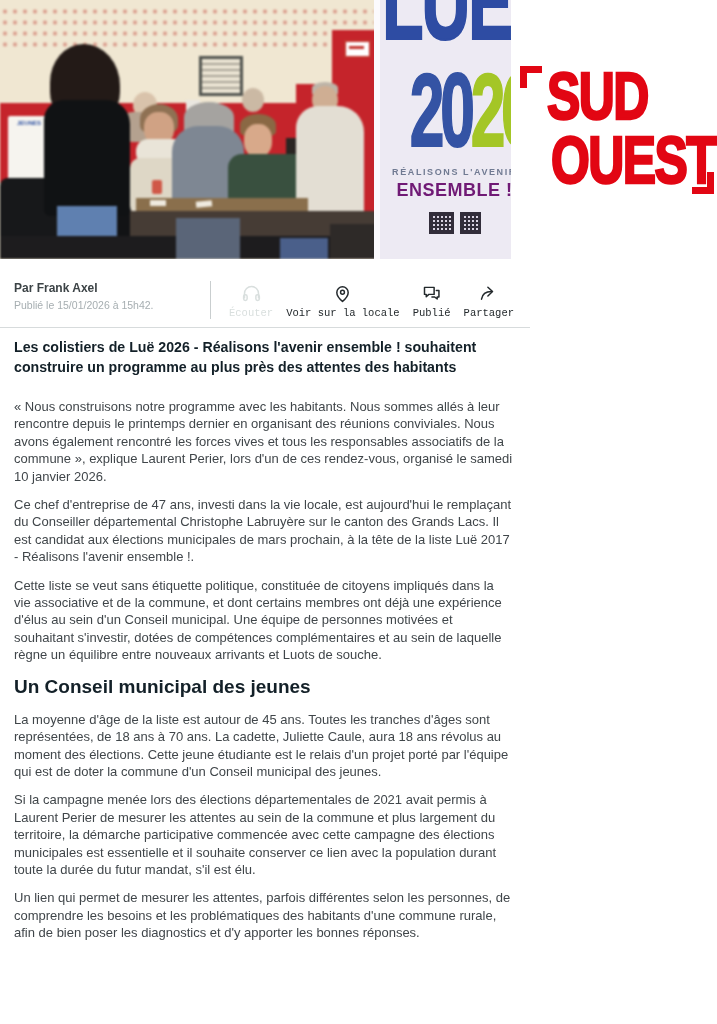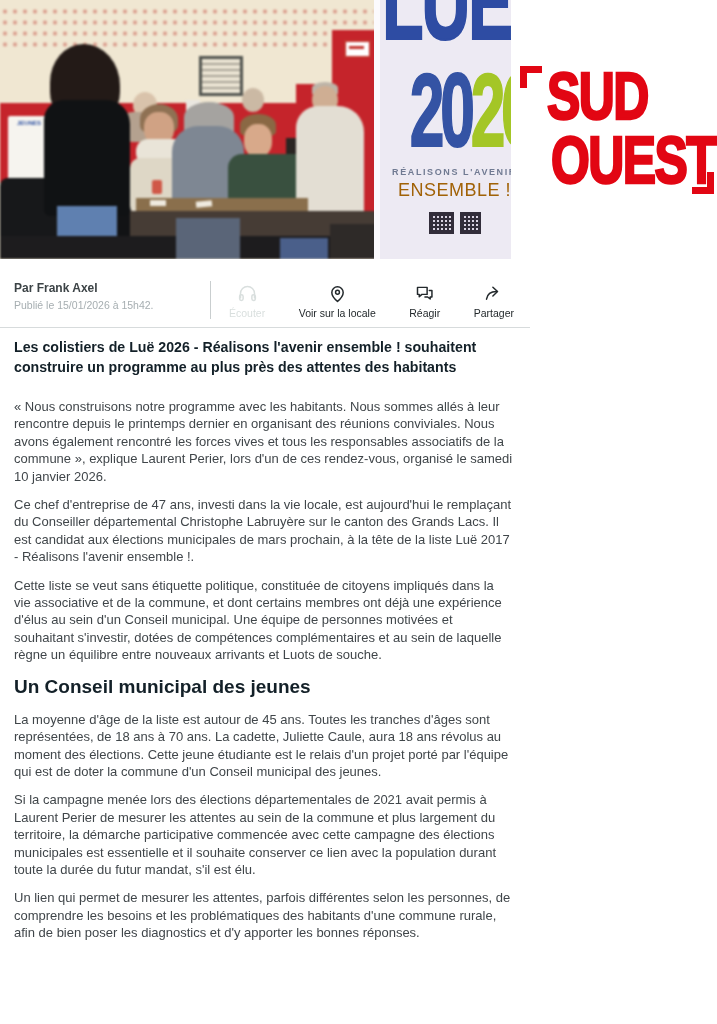--- a/index.html
+++ b/index.html
@@ -62,21 +62,21 @@
     text-align:center;overflow:hidden;filter:blur(.5px);}
   .poster-title-clip{position:relative;height:72px;overflow:hidden;}
   .poster-title{position:absolute;left:2px;top:-54px;font-size:110px;line-height:1;font-weight:bold;
     color:#2e4ca3;letter-spacing:-4px;display:inline-block;transform:scaleX(.62);transform-origin:left top;
     -webkit-text-stroke:2px #2e4ca3;}
   .poster-year{margin-top:-2px;font-size:104px;line-height:.78;font-weight:bold;letter-spacing:-7px;
     transform:scaleX(.6);transform-origin:center top;white-space:nowrap;-webkit-text-stroke:2px currentColor;}
   .poster-year .y1{color:#3453a4;-webkit-text-stroke-color:#3453a4;}
   .poster-year .y2{color:#a4c626;-webkit-text-stroke-color:#a4c626;}
   .poster-tag1{margin-top:16px;font-size:9px;letter-spacing:1.6px;color:#707a92;font-weight:bold;}
-  .poster-tag2{margin-top:3px;font-size:18px;font-weight:normal;color:#a16207;letter-spacing:.5px;}
+  .poster-tag2{margin-top:3px;font-size:18px;font-weight:bold;color:#701a75;letter-spacing:.5px;}
   .poster-qr{margin-top:11px;display:flex;justify-content:center;gap:6px;}
   .qr{width:21px;height:18px;border:2px solid #322d3a;
     background-image:repeating-linear-gradient(0deg,#322d3a 0 2px,transparent 2px 4px),
                      repeating-linear-gradient(90deg,#322d3a 0 2px,#d9d3e2 2px 4px);}
   .qr.q2{width:17px;}
 
   
   .logo{position:absolute;left:520px;top:56px;width:196px;height:142px;color:#e20613;cursor:pointer;}
   .logo .blk-tl{position:absolute;left:0;top:10px;width:15px;height:15px;
     border-left:7px solid #e20613;border-top:7px solid #e20613;}
@@ -86,21 +86,21 @@
     transform:scaleX(.78) scaleY(1.05);transform-origin:left top;-webkit-text-stroke:2.5px #e20613;}
   .logo-sud{left:27px;top:6px;}
   .logo-ouest{left:31px;top:70px;}
 
   
   .meta{position:absolute;left:14px;top:281px;width:502px;display:flex;align-items:flex-start;}
   .byline{width:196px;}
   .author{font-size:12px;font-weight:bold;color:#3c4346;}
   .published{font-size:10.5px;color:#a6aeb1;margin-top:4px;}
   .vdiv{border-left:1px solid #c9cecf;height:38px;margin-right:8px;}
-  .actions{flex:1;display:flex;justify-content:space-between;align-items:flex-start;padding:2px 2px 0 10px;}
+  .actions{flex:1;display:flex;justify-content:space-between;align-items:flex-start;padding:2px 2px 0 10px;font-family:Liberation Mono, monospace;}
   .action{display:flex;flex-direction:column;align-items:center;gap:3px;background:none;border:none;
     padding:0;cursor:pointer;color:#23292c;font-family:inherit;}
   .action svg{width:21px;height:21px;stroke:currentColor;fill:none;stroke-width:1.7;
     stroke-linecap:round;stroke-linejoin:round;}
   .action .alabel{font-size:10.5px;color:inherit;white-space:nowrap;}
   .action.disabled{color:#d9dfde;cursor:default;}
 
   .sep{position:absolute;top:327px;left:0;width:530px;border-top:1px solid #d7dbdc;}
 
   
@@ -202,21 +202,21 @@
             <path d="M12 21s-6.5-5.4-6.5-10.2a6.5 6.5 0 0 1 13 0C18.5 15.6 12 21 12 21z"></path>
             <circle cx="12" cy="10.6" r="2.2"></circle>
           </svg>
         <span class="alabel">Voir sur la locale</span>
       </button>
       <button class="action">
         <svg viewBox="0 0 24 24">
             <path d="M4 5h11v8H9l-3 2.6V13H4z"></path>
             <path d="M17.5 8.5h3V16h-2v2.3L15.6 16h-3.1"></path>
           </svg>
-        <span class="alabel">Réagir</span>
+        <span class="alabel">Publié</span>
       </button>
       <button class="action">
         <svg viewBox="0 0 24 24">
             <path d="M4 18.5C5 12.5 9 9.8 15.3 9.8"></path>
             <polyline points="11.3,4.8 16.6,9.8 11.3,14.8"></polyline>
           </svg>
         <span class="alabel">Partager</span>
       </button>
     </div>
   </div>

